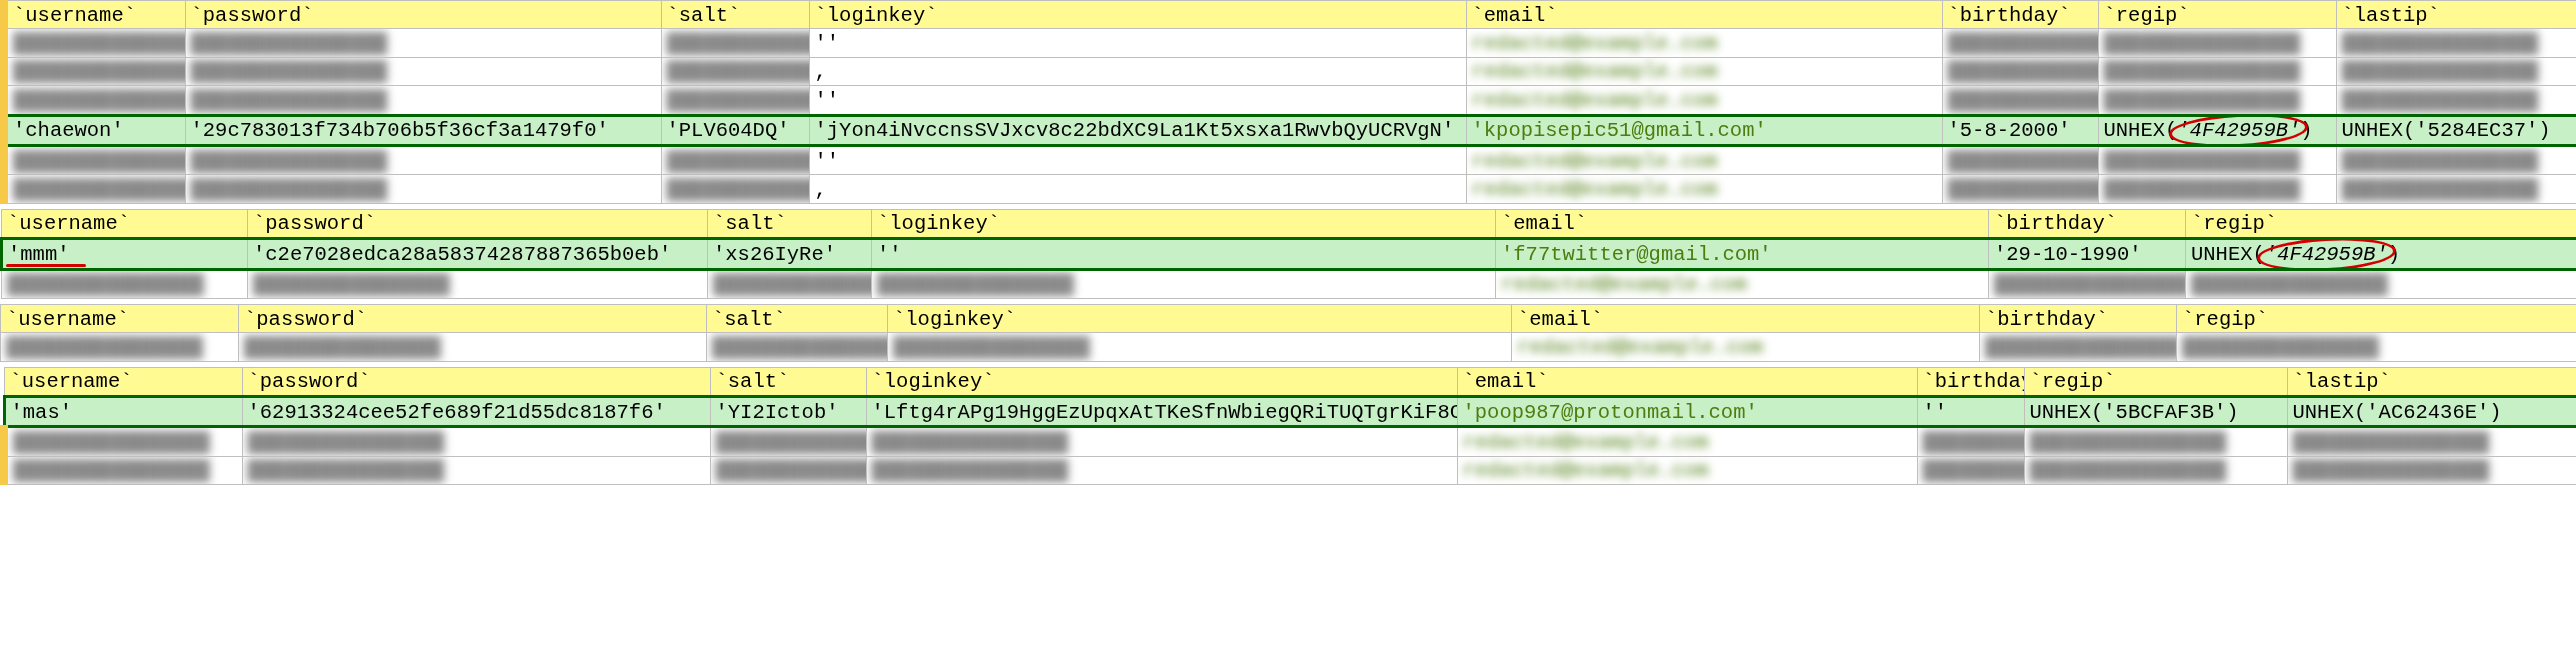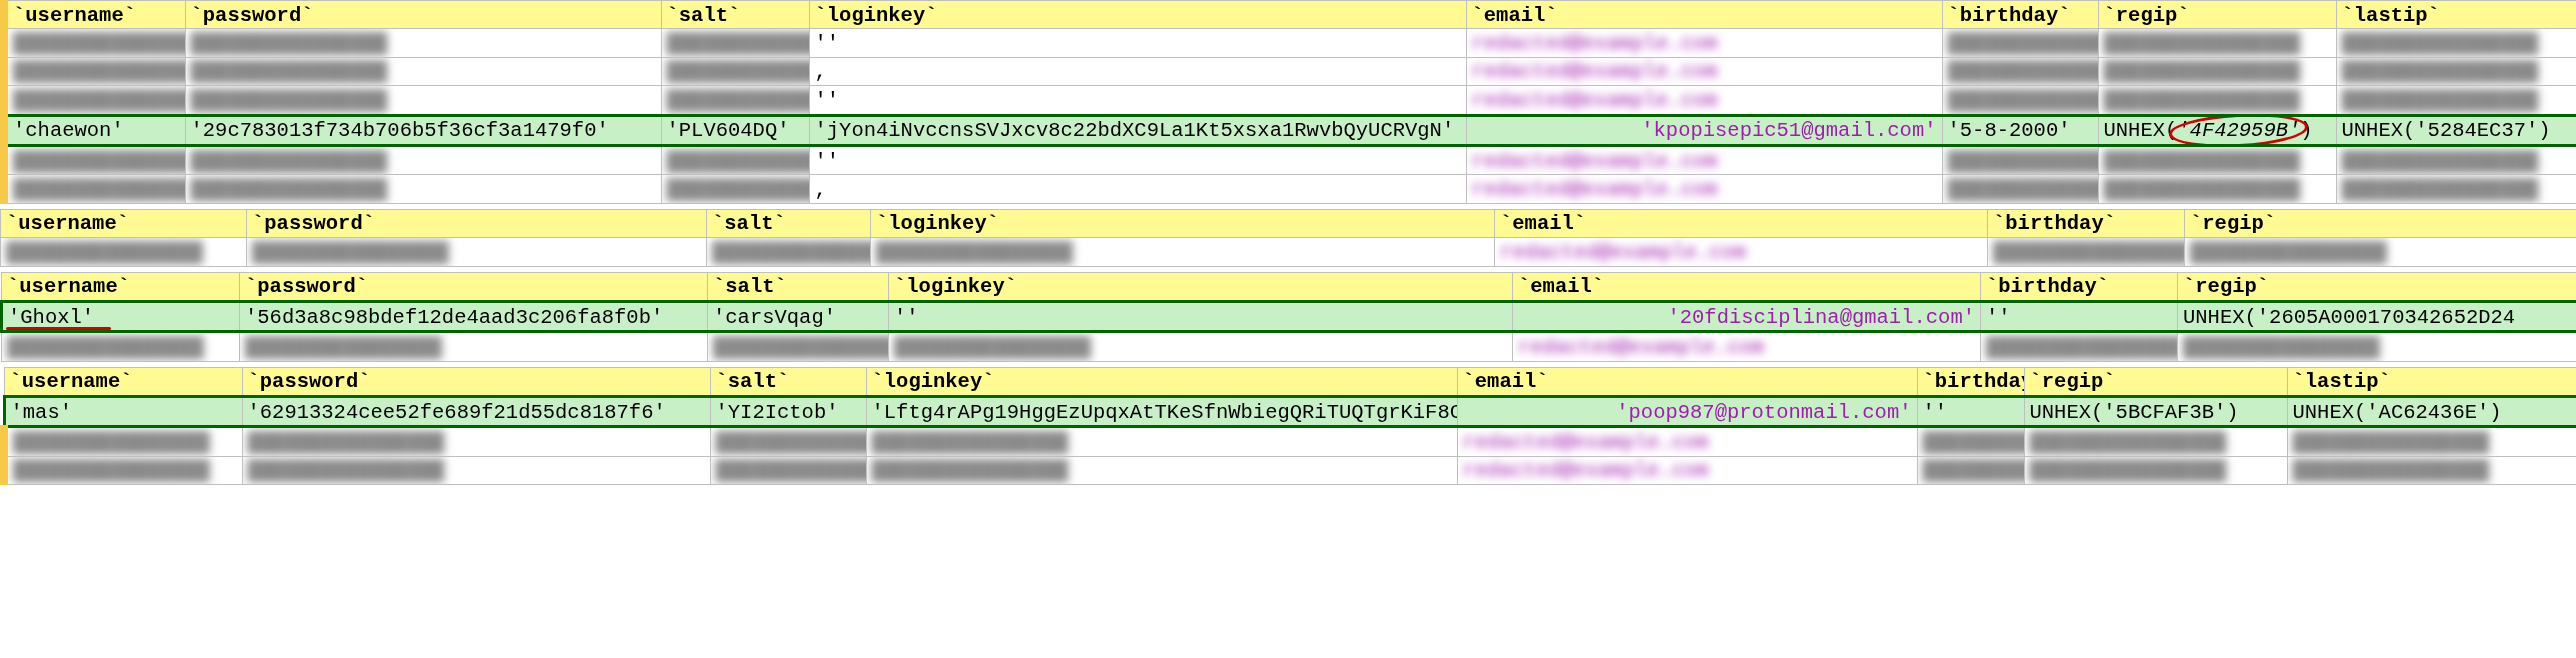--- a/index.html
+++ b/index.html
@@ -24,33 +24,31 @@
     padding: 1.6px 5px 0.8px 5px;
     white-space: nowrap;
     overflow: hidden;
     text-align: left;
     font-weight: normal;
     vertical-align: middle;
     height: 25px;
   }
   .hdr td {
     background: #fffb92;
-    font-weight: bold;
   }
   .hi td {
     background: #c7f0c7;
     margin-left: 16px;
   }
   .blur {
     filter: blur(4.1px);
     color: #8a8a8a;
   }
   .email {
-    color: #a21caf;
-    text-align: right;
+    color: #4d7c0f;
   }
   .bar-left {
     border-left: 8.2px solid #f7c948;
   }
   .box-outline td:first-child { border-left: 3.3px solid #006400; }
   .box-outline td:last-child  { border-right: 3.3px solid #006400; }
   .box-outline td            { border-top: 3.3px solid #006400; border-bottom: 3.3px solid #006400; }
   .circ {
     position: relative;
     display: inline-block;
@@ -192,20 +190,29 @@
 <tbody>
         <tr class="hdr">
   <td>`username`</td>
   <td>`password`</td>
   <td>`salt`</td>
   <td>`loginkey`</td>
   <td>`email`</td>
   <td>`birthday`</td>
   <td>`regip`</td>
 </tr>
+<tr class="hi box-outline">
+  <td><span class="uline">'mmm'</span></td>
+  <td>'c2e7028edca28a58374287887365b0eb'</td>
+  <td>'xs26IyRe'</td>
+  <td>''</td>
+  <td class="email">'f77twitter@gmail.com'</td>
+  <td>'29-10-1990'</td>
+  <td><span>UNHEX(</span><span class="circ">'4F42959B'</span><span>)</span></td>
+</tr>
 <tr>
   <td><span class="blur">████████████████</span></td>
   <td><span class="blur">████████████████</span></td>
   <td><span class="blur">████████████████</span></td>
   <td><span class="blur">████████████████</span></td>
   <td><span class="blur email">redacted@example.com</span></td>
   <td><span class="blur">████████████████</span></td>
   <td><span class="blur">████████████████</span></td>
 </tr>
 </tbody>
@@ -225,29 +232,20 @@
       </colgroup>
 <tbody>
         <tr class="hdr">
   <td>`username`</td>
   <td>`password`</td>
   <td>`salt`</td>
   <td>`loginkey`</td>
   <td>`email`</td>
   <td>`birthday`</td>
   <td>`regip`</td>
-</tr>
-<tr class="hi box-outline">
-  <td><span class="uline">'Ghoxl'</span></td>
-  <td>'56d3a8c98bdef12de4aad3c206fa8f0b'</td>
-  <td>'carsVqag'</td>
-  <td>''</td>
-  <td class="email">'20fdisciplina@gmail.com'</td>
-  <td>''</td>
-  <td>UNHEX('2605A000170342652D24</td>
 </tr>
 <tr>
   <td><span class="blur">████████████████</span></td>
   <td><span class="blur">████████████████</span></td>
   <td><span class="blur">████████████████</span></td>
   <td><span class="blur">████████████████</span></td>
   <td><span class="blur email">redacted@example.com</span></td>
   <td><span class="blur">████████████████</span></td>
   <td><span class="blur">████████████████</span></td>
 </tr>

